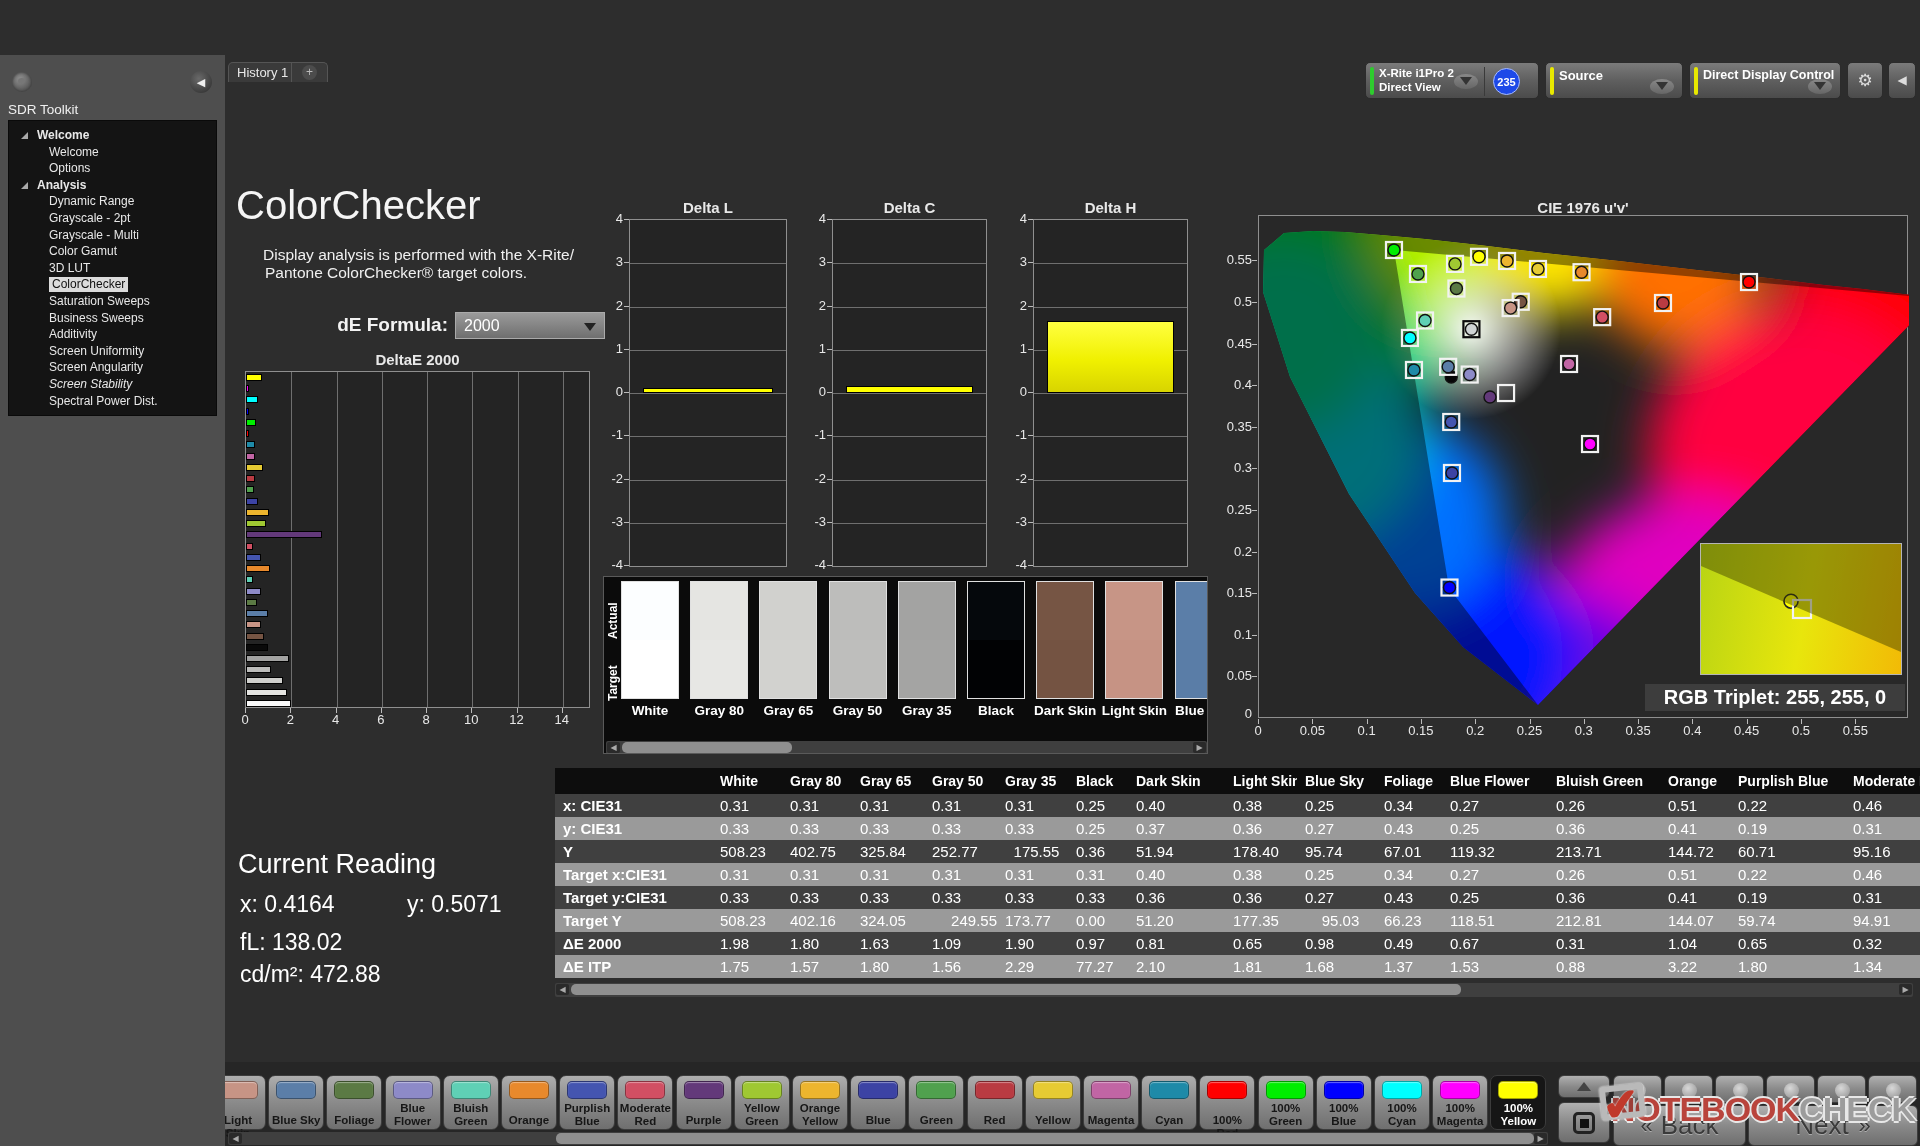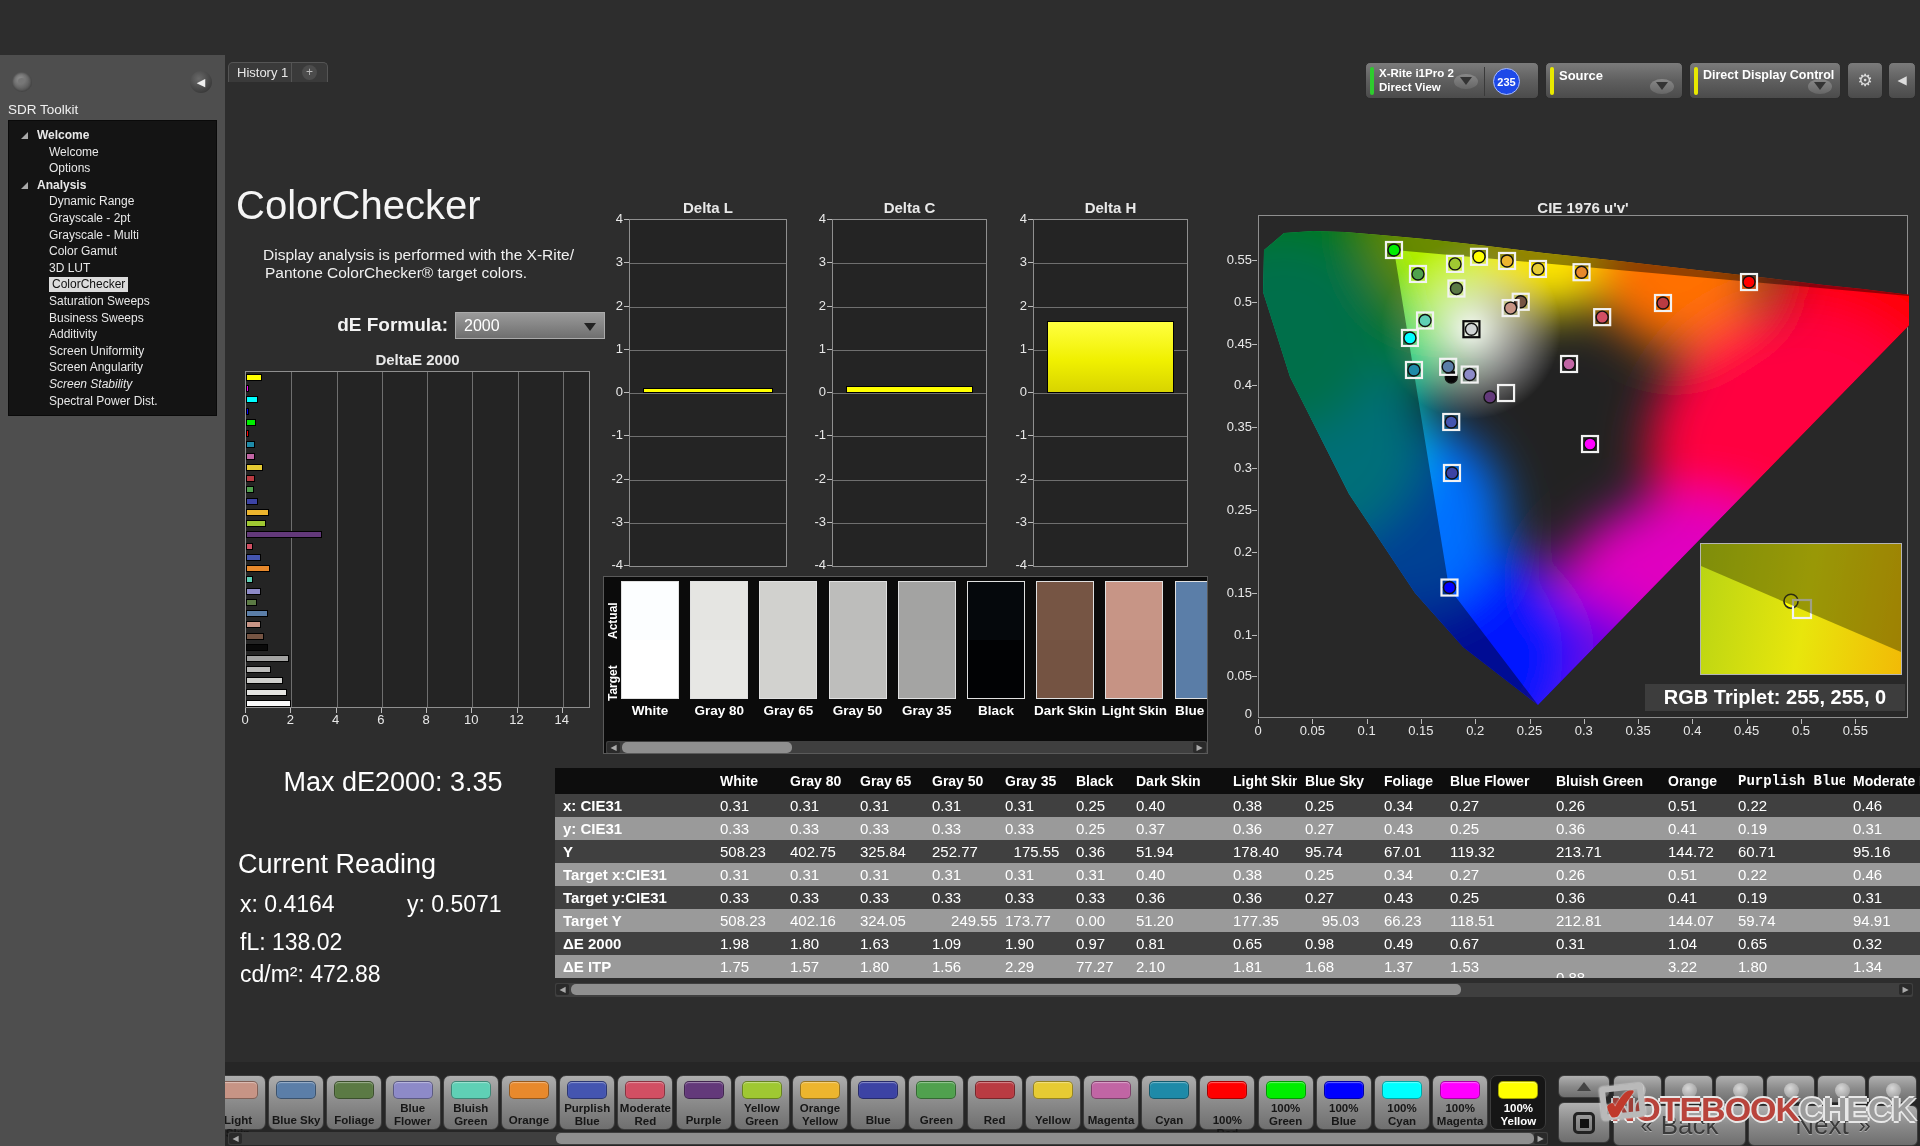--- a/index.html
+++ b/index.html
@@ -511,21 +511,20 @@
       <div class="tick-mark-y" style="left: 1252px; top: 260.4px;"></div>
       <div class="cie-ylabel" style="left: 1230px; top: 706px; width: 22px;">0</div>
       <div class="abs" id="cie-inset"><div class="dark"></div><svg width="200" height="130">
           <circle cx="90" cy="57.2" r="7" fill="#ffff00" stroke="#222" stroke-width="1.6"></circle>
           <rect x="92" y="56" width="18" height="18" fill="none" stroke="#f2f2f2" stroke-width="2.2"></rect>
         </svg></div>
       <div class="abs" id="rgb-strip">RGB Triplet: 255, 255, 0</div>
     </div>
 
   <div id="avgmax" class="abs">
-    <div>Max dE2000: 3.35</div>
   </div>
   <div id="cur-title" class="abs">Current Reading</div>
   <div class="cur-line" style="left:240px;top:891px;">x: 0.4164</div>
   <div class="cur-line" style="left:407px;top:891px;">y: 0.5071</div>
   <div class="cur-line" style="left:240px;top:929px;">fL: 138.02</div>
   <div class="cur-line" style="left:240px;top:961px;">cd/m²: 472.88</div>
 
   <div id="datatable" class="abs">
       <div class="t-row t-head" style="top: 0px; height: 26px; background: rgb(13, 13, 13);">
         <div class="t-cell" style="width: 157px;"></div>
@@ -535,21 +534,21 @@
         <div class="t-cell" style="width: 73px;">Gray 50</div>
         <div class="t-cell" style="width: 71px;">Gray 35</div>
         <div class="t-cell" style="width: 60px;">Black</div>
         <div class="t-cell" style="width: 97px;">Dark Skin</div>
         <div class="t-cell" style="width: 72px;">Light Skin</div>
         <div class="t-cell" style="width: 79px;">Blue Sky</div>
         <div class="t-cell" style="width: 66px;">Foliage</div>
         <div class="t-cell" style="width: 106px;">Blue Flower</div>
         <div class="t-cell" style="width: 112px;">Bluish Green</div>
         <div class="t-cell" style="width: 70px;">Orange</div>
-        <div class="t-cell" style="width: 115px; font-family: Liberation Mono, monospace;">Purplish Blue</div>
+        <div class="t-cell" style="width: 115px;">Purplish Blue</div>
         <div class="t-cell" style="width: 120px;">Moderate Red</div>
       </div>
       <div class="t-row" style="top: 26px; height: 23px; background: rgb(64, 64, 64);">
         <div class="t-cell t-label" style="width: 157px;">x: CIE31</div>
         <div class="t-cell" style="width: 70px;">0.31</div>
         <div class="t-cell" style="width: 70px;">0.31</div>
         <div class="t-cell" style="width: 72px;">0.31</div>
         <div class="t-cell" style="width: 73px;">0.31</div>
         <div class="t-cell" style="width: 71px;">0.31</div>
         <div class="t-cell" style="width: 60px;">0.25</div>
@@ -677,21 +676,21 @@
         <div class="t-cell" style="width: 70px;">1.57</div>
         <div class="t-cell" style="width: 72px;">1.80</div>
         <div class="t-cell" style="width: 73px;">1.56</div>
         <div class="t-cell" style="width: 71px;">2.29</div>
         <div class="t-cell" style="width: 60px;">77.27</div>
         <div class="t-cell" style="width: 97px;">2.10</div>
         <div class="t-cell" style="width: 72px;">1.81</div>
         <div class="t-cell" style="width: 79px;">1.68</div>
         <div class="t-cell" style="width: 66px;">1.37</div>
         <div class="t-cell" style="width: 106px;">1.53</div>
-        <div class="t-cell" style="width: 112px; margin-top: 11px;">0.88</div>
+        <div class="t-cell" style="width: 112px;">0.88</div>
         <div class="t-cell" style="width: 70px;">3.22</div>
         <div class="t-cell" style="width: 115px;">1.80</div>
         <div class="t-cell" style="width: 120px;">1.34</div>
       </div>
     </div>
   <div id="table-scroll" class="abs hscroll">
     <span class="sc-arrow" style="left:1px;">◀</span>
     <span class="thumb" style="left:16px;width:890px;"></span>
     <span class="sc-arrow" style="right:1px;">▶</span>
   </div>

